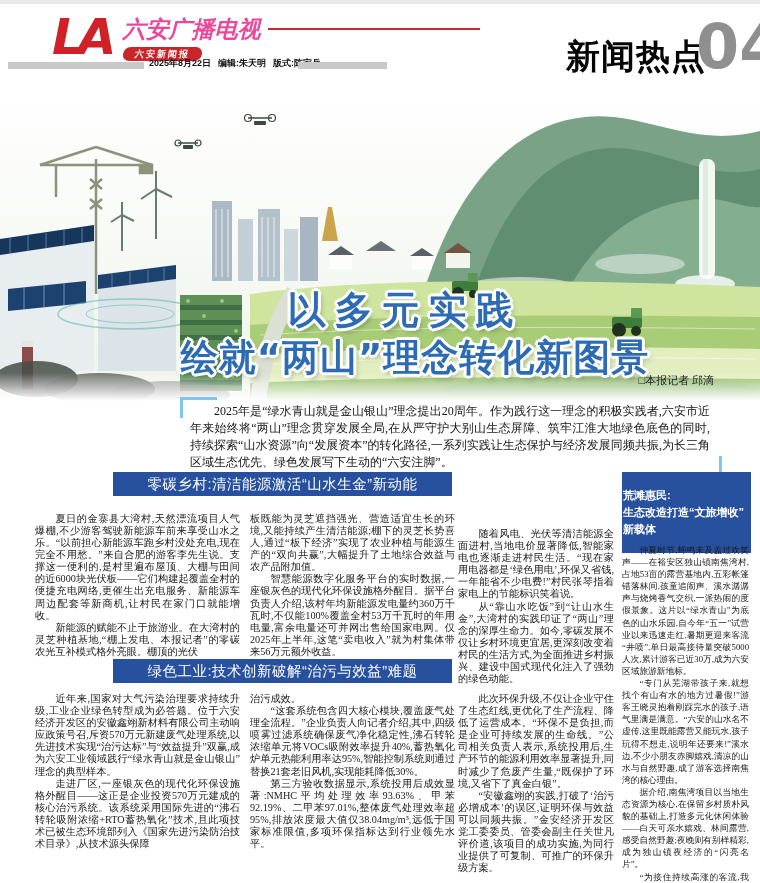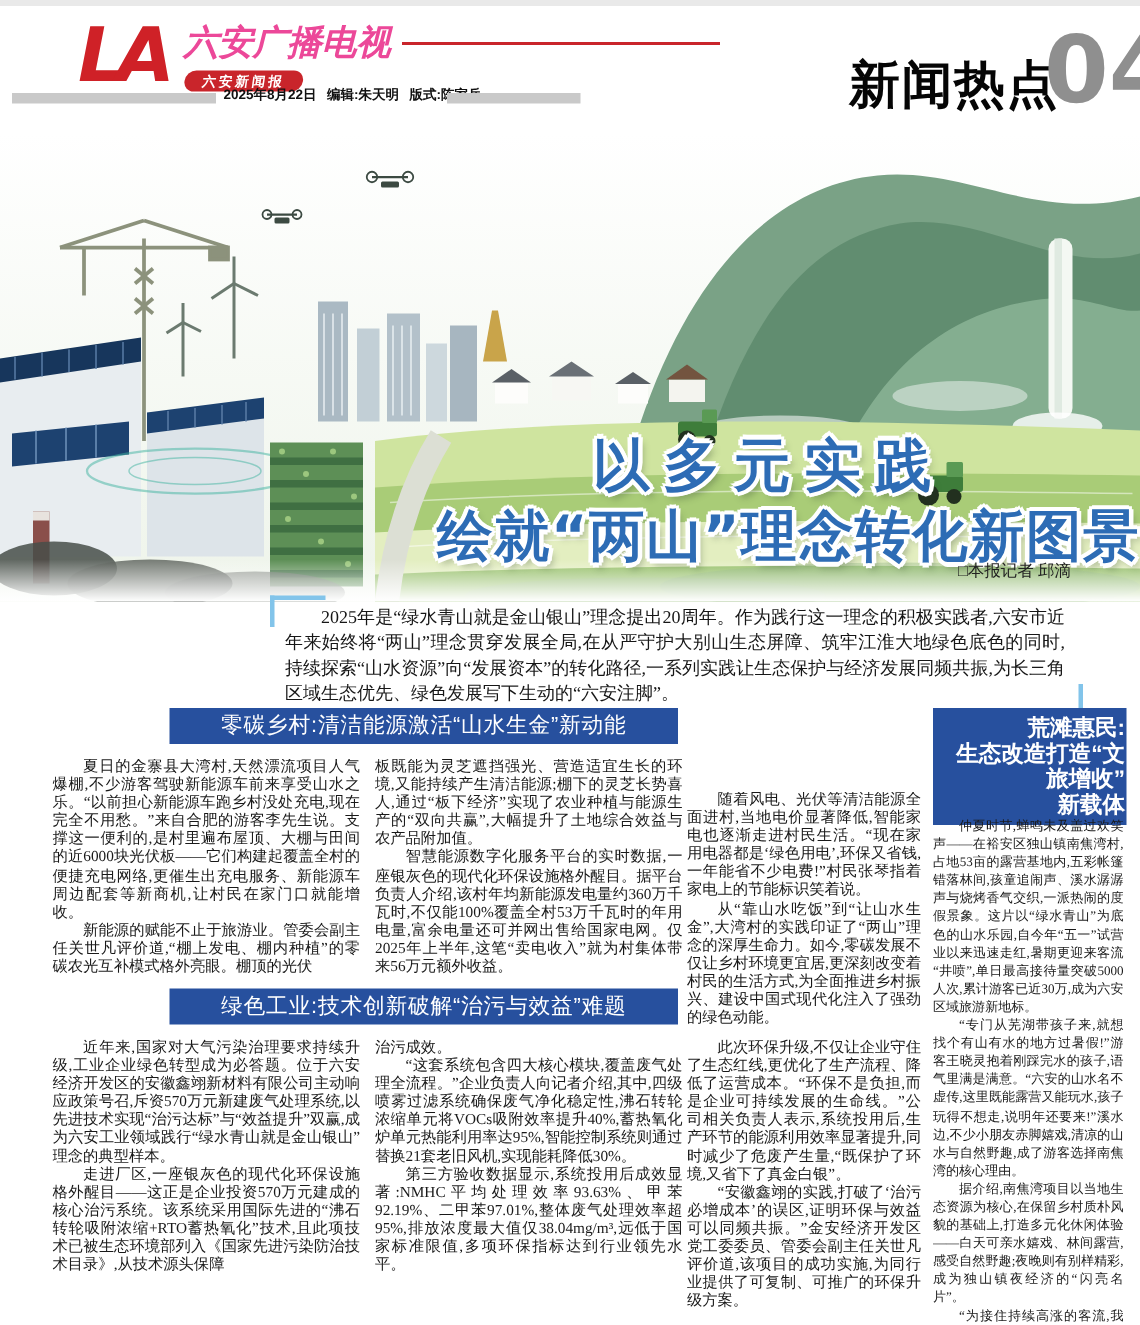--- a/index.html
+++ b/index.html
@@ -24,21 +24,21 @@
         color:#111;white-space:nowrap;display:flex;gap:7px;text-align:center;}
   .sec-name{position:absolute;left:566px;top:30px;font-size:34px;font-weight:900;color:#050505;
         letter-spacing:1px;font-family:"Liberation Sans",sans-serif;}
   .page-num{position:absolute;left:696px;top:12px;font-size:62px;line-height:62px;font-weight:800;
         color:#8f8f8f;font-family:"DejaVu Sans",sans-serif;}
 
   
   .hero{position:absolute;left:0;top:85px;width:760px;height:312px;}
   .hero svg{position:absolute;left:0;top:0;}
   .h1,.h2{position:absolute;font-weight:900;color:#2d6cb5;font-family:"DejaVu Sans",sans-serif;
-        text-align:right;
+        text-align:center;
         text-shadow:-2px -2px 0 #fff,2px -2px 0 #fff,-2px 2px 0 #fff,2px 2px 0 #fff,
                     0 -3px 0 #fff,0 3px 0 #fff,-3px 0 0 #fff,3px 0 0 #fff,3px 4px 5px rgba(40,60,40,.35);}
   .h1{left:180px;width:450px;top:196px;font-size:38px;letter-spacing:9px;}
   .h2{left:70px;width:690px;top:244px;font-size:37px;letter-spacing:1px;}
   .byline{position:absolute;right:46px;top:284px;font-size:11px;color:#222;
         font-family:"Liberation Serif",serif;text-align:right;}
 
   
   .lede{position:absolute;left:190px;top:399px;width:520px;font-family:"Liberation Serif",serif;
         font-size:12px;line-height:17px;color:#161616;text-align:justify;}
@@ -46,34 +46,34 @@
   .corner.tl{left:-10px;top:-6px;width:34px;height:18px;border-left:3px solid #82c4ea;border-top:3px solid #82c4ea;}
   .corner.br{right:-12px;bottom:-6px;width:34px;height:18px;border-right:3px solid #82c4ea;border-bottom:3px solid #82c4ea;}
 
   
   .sec-head{position:absolute;left:113px;width:339px;height:24px;background:#27509e;color:#fff;
         font-size:14.5px;font-weight:normal;text-align:center;line-height:24px;letter-spacing:.5px;
         font-family:"Liberation Sans",sans-serif;}
   #sec1-head{top:468px;}
   #sec2-head{top:655px;}
   .cols{position:absolute;left:35px;width:420px;display:flex;gap:10px;overflow:hidden;}
-  #sec1-cols{top:502px;height:152px;}
+  #sec1-cols{top:502px;height:152px;align-items:flex-end;}
   #sec2-cols{top:689px;height:192px;}
   .col{width:205px;overflow:hidden;}
   .col,.midcol,.side-body{font-family:"Liberation Serif",serif;color:#191919;text-align:justify;}
   .col{font-size:10.2px;line-height:12.1px;}
   .midcol{position:absolute;left:458px;width:156px;overflow:hidden;font-size:10.2px;line-height:12.1px;}
   #midA{top:524px;height:160px;}
   #midB{top:689px;height:192px;}
   .para{margin:0;}
   .para.ind{text-indent:2em;}
 
   
   .side-head{position:absolute;left:622px;top:468px;width:127px;background:#27509e;color:#fff;
-        text-align:right;font-weight:bold;font-size:15px;line-height:17px;padding:5px 1px;
+        text-align:left;font-weight:bold;font-size:11px;line-height:17px;padding:15px 1px;
         font-family:"Liberation Sans",sans-serif;}
   .side-body{position:absolute;left:622px;top:540px;width:127px;height:343px;overflow:hidden;
         font-size:8.7px;line-height:12.1px;}
 </style>
 </head>
 <body>
 
 <div class="page">
 
   <header class="masthead">
@@ -297,21 +297,21 @@
   <div class="lede">
     <i class="corner tl"></i>
     <i class="corner br"></i>
     <p class="para ind">2025年是“绿水青山就是金山银山”理念提出20周年。作为践行这一理念的积极实践者,六安市近年来始终将“两山”理念贯穿发展全局,在从严守护大别山生态屏障、筑牢江淮大地绿色底色的同时,持续探索“山水资源”向“发展资本”的转化路径,一系列实践让生态保护与经济发展同频共振,为长三角区域生态优先、绿色发展写下生动的“六安注脚”。</p>
   </div>
 
   <div class="sec-head" id="sec1-head">零碳乡村:清洁能源激活“山水生金”新动能</div>
   <div class="cols" id="sec1-cols">
     <div class="col">
         <p class="para ind">夏日的金寨县大湾村,天然漂流项目人气爆棚,不少游客驾驶新能源车前来享受山水之乐。“以前担心新能源车跑乡村没处充电,现在完全不用愁。”来自合肥的游客李先生说。支撑这一便利的,是村里遍布屋顶、大棚与田间的近6000块光伏板——它们构建起覆盖全村的便捷充电网络,更催生出充电服务、新能源车周边配套等新商机,让村民在家门口就能增收。</p>
-        <p class="para ind">新能源的赋能不止于旅游业。管委会副主任关世凡评价道,“棚上发电、棚内种植”的零碳农光互补模式格外亮眼。棚顶的光伏</p>
+        <p class="para ind">新能源的赋能不止于旅游业。在大湾村的灵芝种植基地,“棚上发电、本报记者”的零碳农光互补模式格外亮眼。棚顶的光伏</p>
       </div>
     <div class="col">
         <p class="para">板既能为灵芝遮挡强光、营造适宜生长的环境,又能持续产生清洁能源;棚下的灵芝长势喜人,通过“板下经济”实现了农业种植与能源生产的“双向共赢”,大幅提升了土地综合效益与农产品附加值。</p>
         <p class="para ind">智慧能源数字化服务平台的实时数据,一座银灰色的现代化环保设施格外醒目。据平台负责人介绍,该村年均新能源发电量约360万千瓦时,不仅能100%覆盖全村53万千瓦时的年用电量,富余电量还可并网出售给国家电网。仅2025年上半年,这笔“卖电收入”就为村集体带来56万元额外收益。</p>
       </div>
   </div>
   <div class="midcol" id="midA">
       <p class="para ind">随着风电、光伏等清洁能源全面进村,当地电价显著降低,智能家电也逐渐走进村民生活。“现在家用电器都是‘绿色用电’,环保又省钱,一年能省不少电费!”村民张琴指着家电上的节能标识笑着说。</p>
       <p class="para ind">从“靠山水吃饭”到“让山水生金”,大湾村的实践印证了“两山”理念的深厚生命力。如今,零碳发展不仅让乡村环境更宜居,更深刻改变着村民的生活方式,为全面推进乡村振兴、建设中国式现代化注入了强劲的绿色动能。</p>
     </div>

